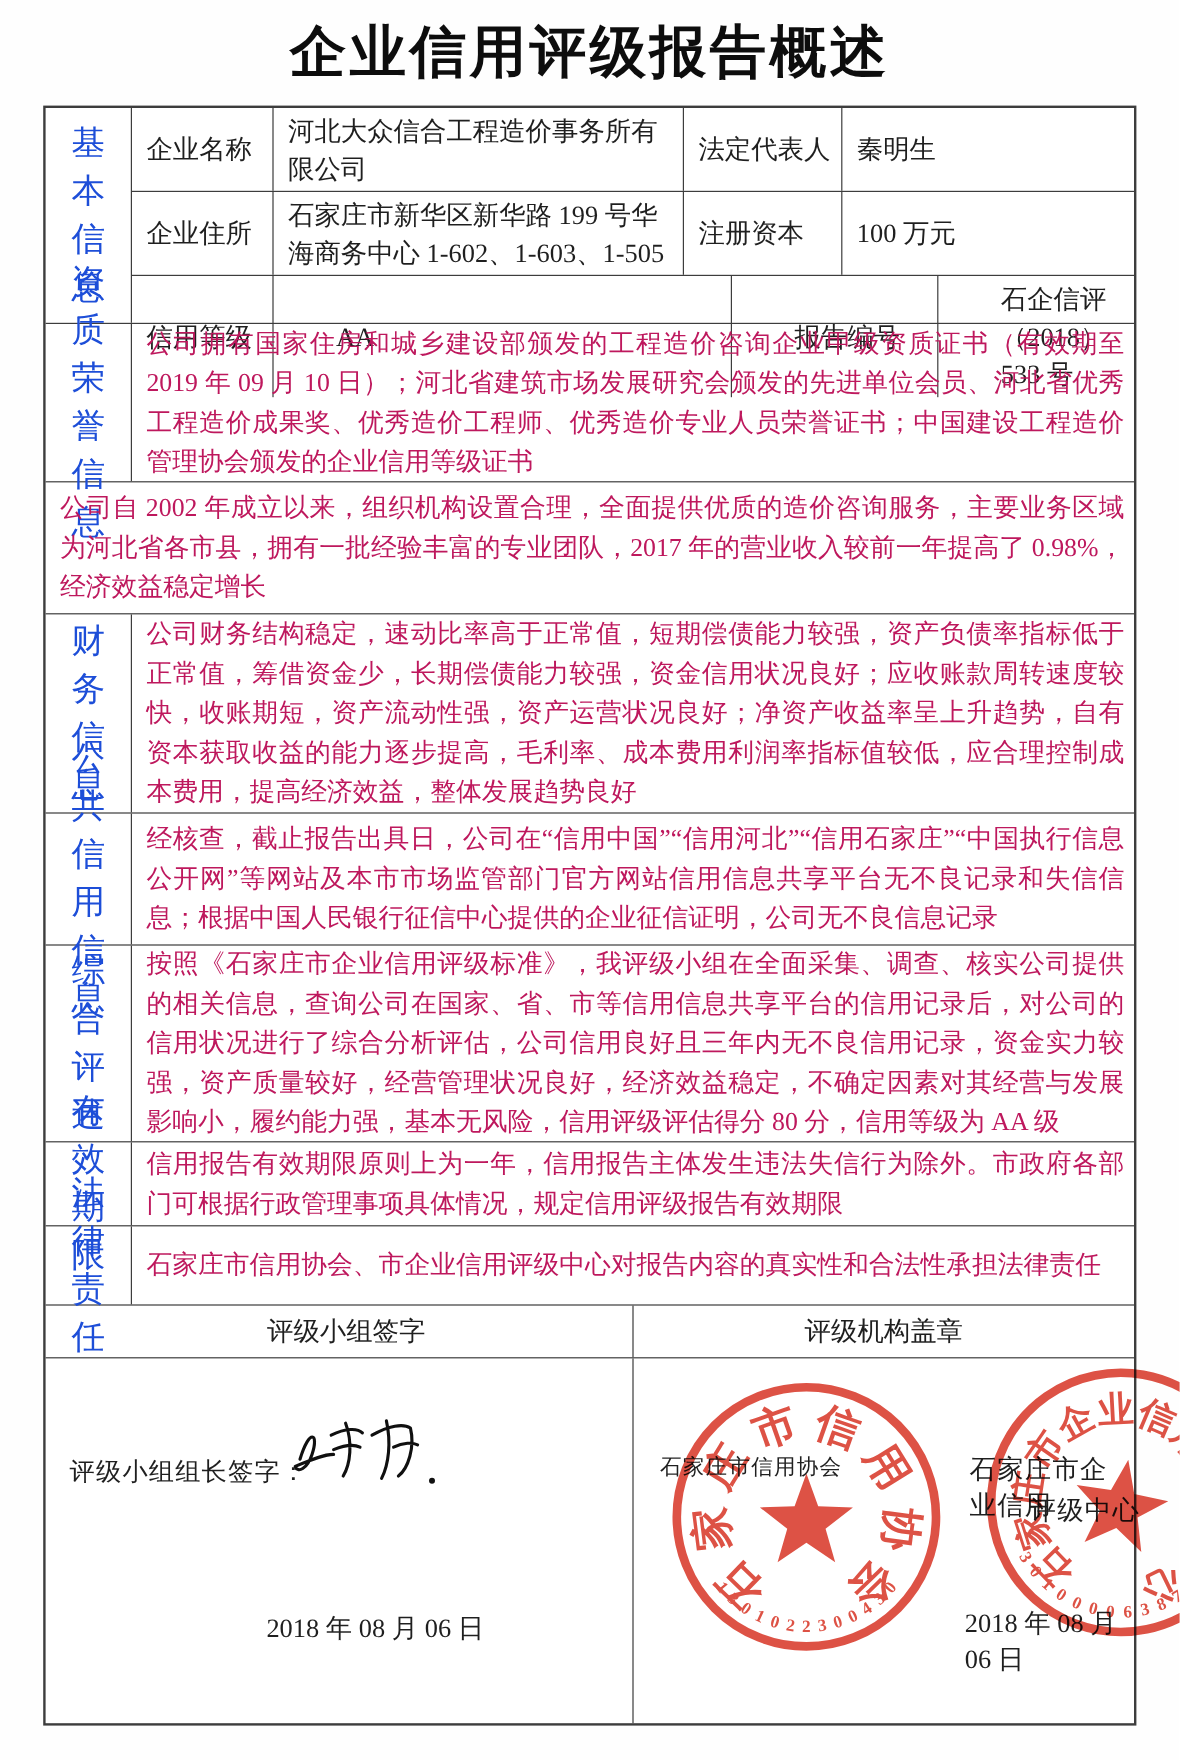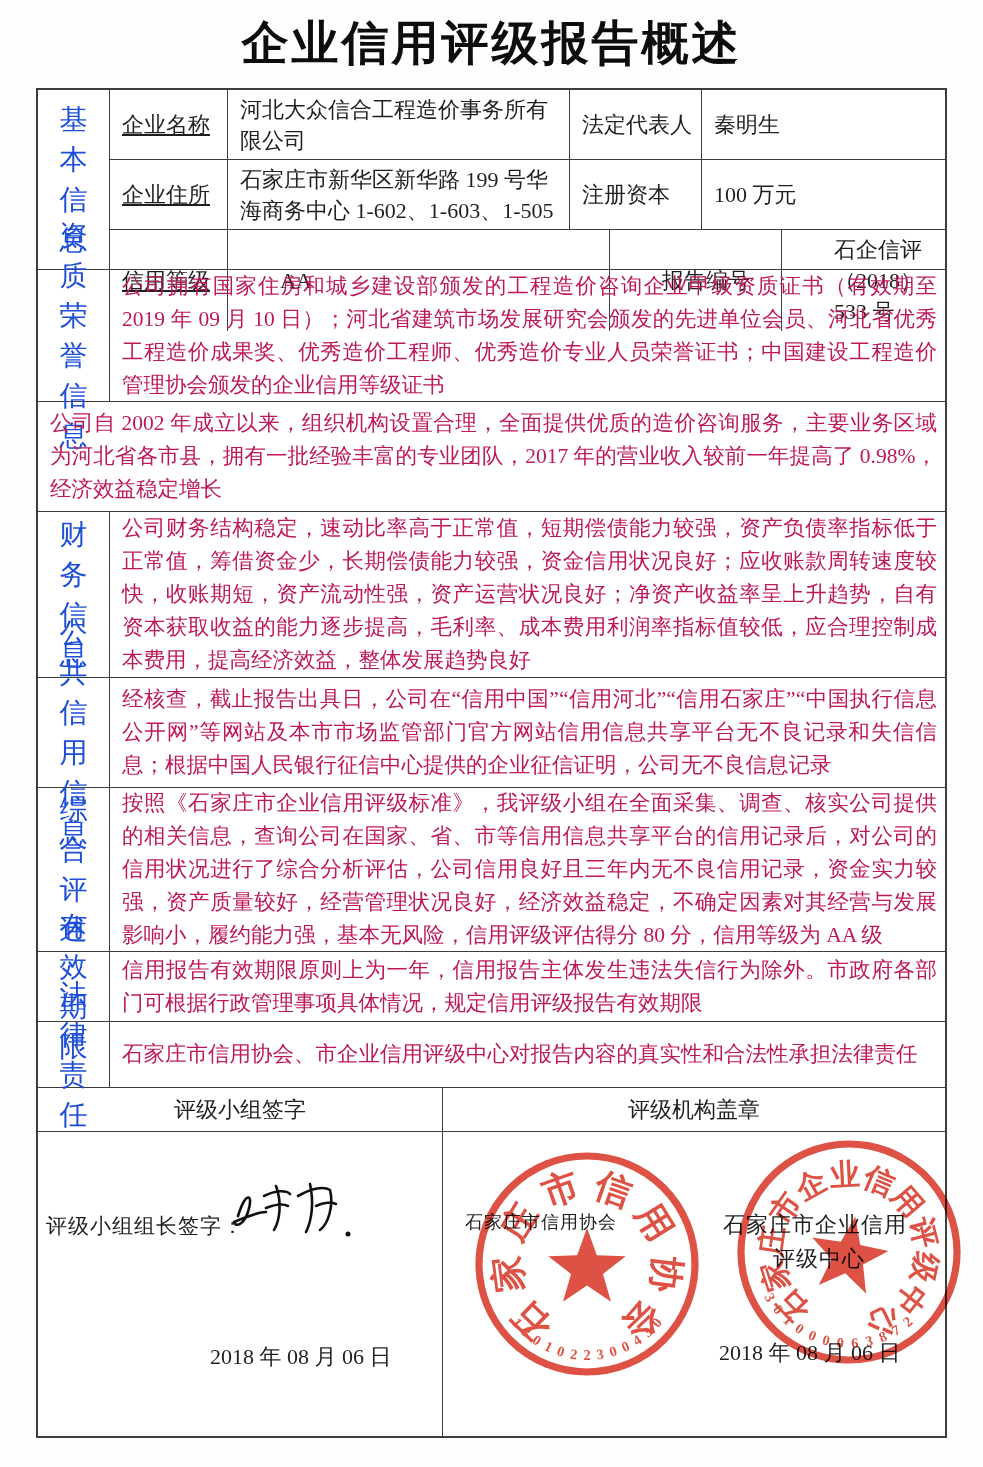--- a/index.html
+++ b/index.html
@@ -44,39 +44,39 @@
 
   
   .basic-block{flex:1;display:flex;flex-direction:column;}
   .b-row{display:flex;border-bottom:1.5px solid var(--line);}
   .b-row:last-child{border-bottom:none;flex:1;gap:40px;}
   .b-cell{
     display:flex;align-items:center;
     font-size:22px;line-height:31px;
     padding:4px 8px 4px 12px;
   }
-  .b-label{width:118px;border-right:1.5px solid var(--line);flex-shrink:0;text-decoration:underline;}
+  .b-label{width:118px;border-right:1.5px solid var(--line);flex-shrink:0;}
   .b-val1{width:342px;border-right:1.5px solid var(--line);flex-shrink:0;}
   .b-label2{width:132px;border-right:1.5px solid var(--line);flex-shrink:0;}
   .b-val2{flex:1;}
 
   
   .content-cell{
     flex:1;display:flex;align-items:center;
     padding:4px 8px 4px 12px;
     font-size:21.5px;line-height:33px;color:#be185d;
   }
   .content-cell span{display:inline-block;text-align:justify;width:100%;}
 
   
   .f-head{
     display:flex;align-items:center;justify-content:center;
     font-size:22px;
   }
-  .f-left{width:405px;border-right:1.5px solid var(--line);flex-shrink:0;}
+  .f-left{width:478px;border-right:1.5px solid var(--line);flex-shrink:0;margin-left:12px;}
   .f-right{flex:1;}
 
   
   .f-cell{position:relative;overflow:visible;}
 
   .sign-label{position:absolute;left:8px;top:80px;font-size:21px;letter-spacing:1px;}
   .sig{position:absolute;left:186px;top:40px;}
   .sig path{fill:none;stroke:#101010;stroke-width:2.6;stroke-linecap:round;stroke-linejoin:round;}
   .sign-date{position:absolute;left:172px;top:210px;font-size:22px;}
 

